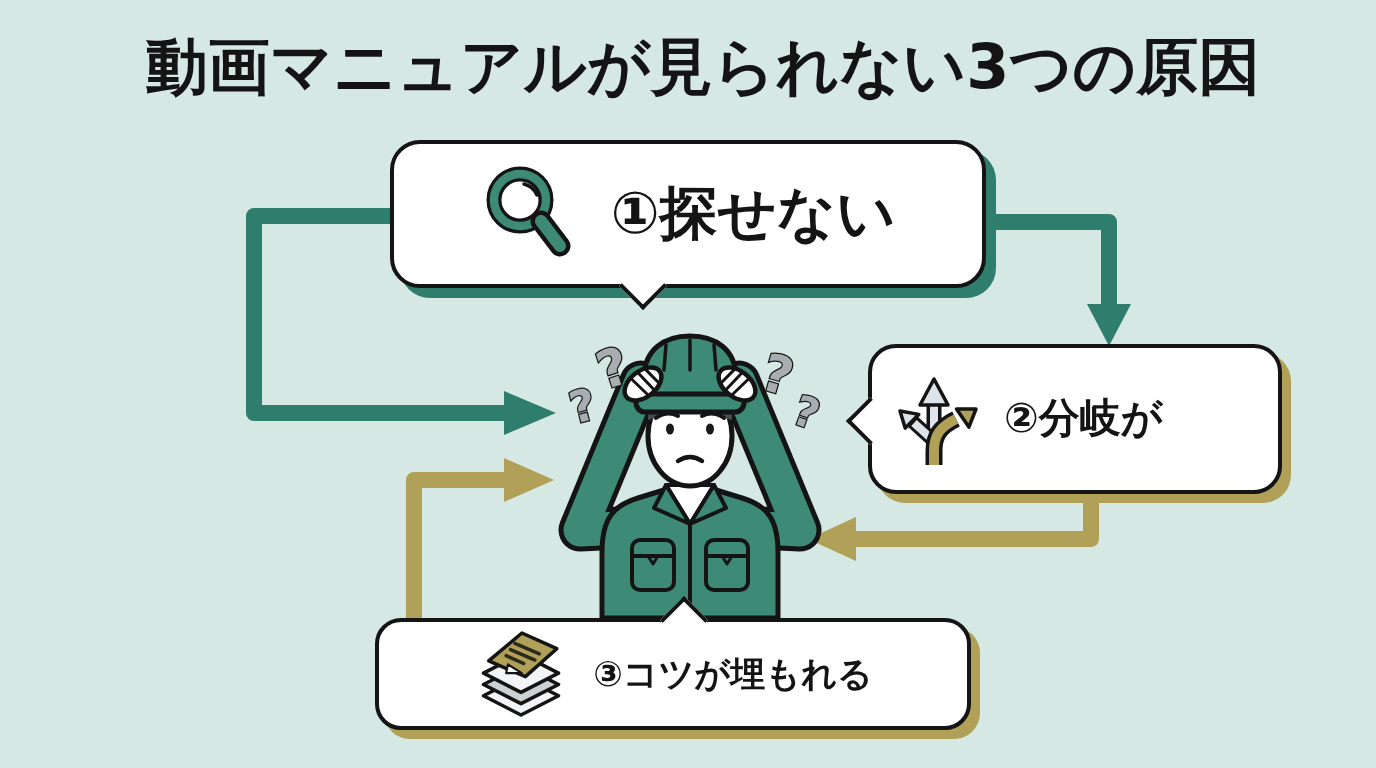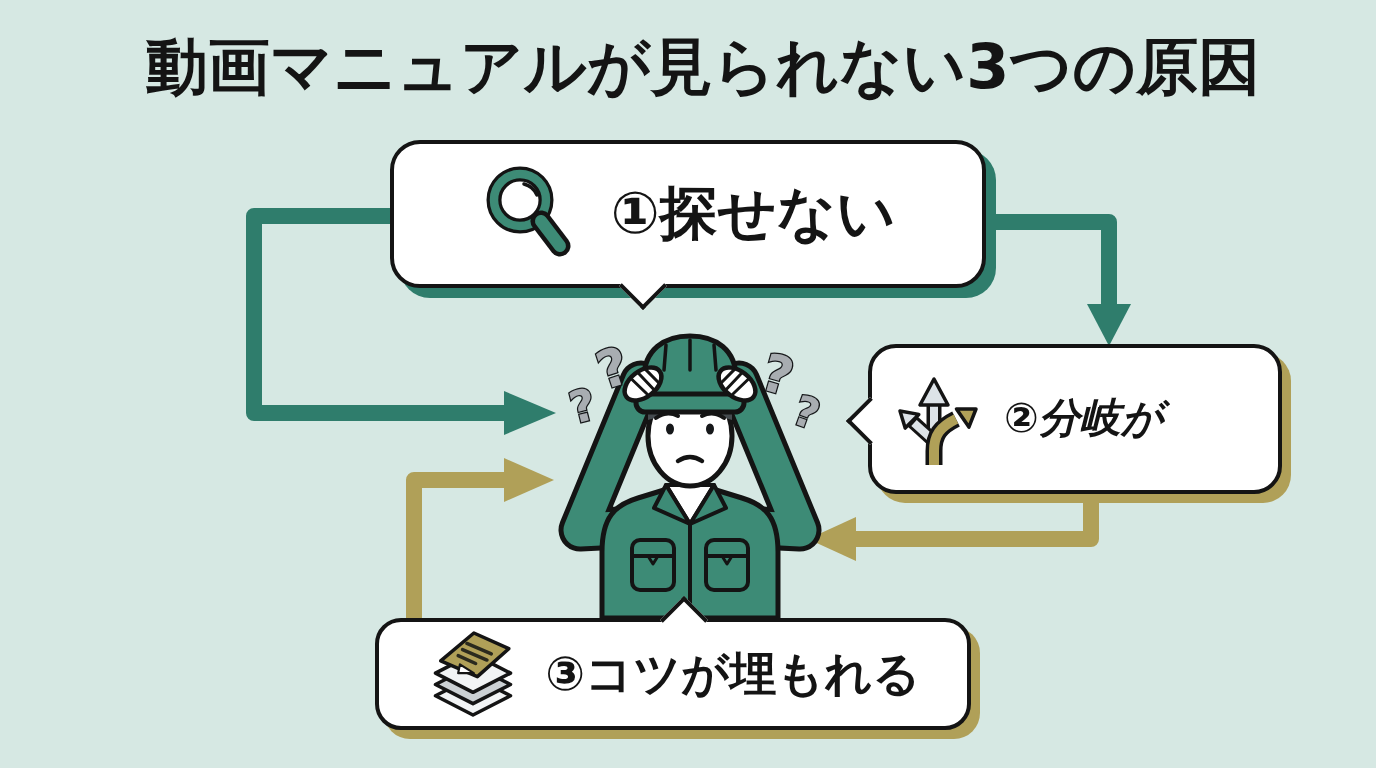--- a/index.html
+++ b/index.html
@@ -26,28 +26,28 @@
     z-index:3; box-sizing:border-box;
   }
   .bubble .label{font-weight:900; color:var(--ink); white-space:nowrap;}
   #bubble1{
     left:390px; top:140px; width:596px; height:148px; border-radius:30px;
     box-shadow:10px 10px 0 var(--teal); justify-content:center; gap:30px; padding:0 24px;
   }
   #bubble1 .label{font-size:58px;}
   #bubble2{
     left:868px; top:344px; width:414px; height:150px; border-radius:28px;
-    box-shadow:9px 9px 0 var(--gold); gap:16px; padding:0 16px;font-style:italic;
+    box-shadow:9px 9px 0 var(--gold); gap:16px; padding:0 16px;
   }
   #bubble2 .label{font-size:41px; line-height:1.25; white-space:nowrap;}
   #bubble3{
     left:375px; top:618px; width:596px; height:112px; border-radius:26px;
     box-shadow:9px 9px 0 var(--gold); gap:24px; padding:0 28px; justify-content:center;
   }
-  #bubble3 .label{font-size:47px;}
+  #bubble3 .label{font-size:35px;}
   .tail{position:absolute; width:30px; height:30px; background:var(--bubble-fill); transform:rotate(45deg);}
   .tail-down{bottom:-19px; left:232px; border-right:4px solid var(--ink); border-bottom:4px solid var(--ink);}
   .tail-left{left:-19px; top:56px; border-left:4px solid var(--ink); border-bottom:4px solid var(--ink);}
   .tail-up{top:-19px; left:288px; border-top:4px solid var(--ink); border-left:4px solid var(--ink);}
   .icon{flex:0 0 auto;}
 </style>
 </head>
 <body>
 
 <div class="canvas">

